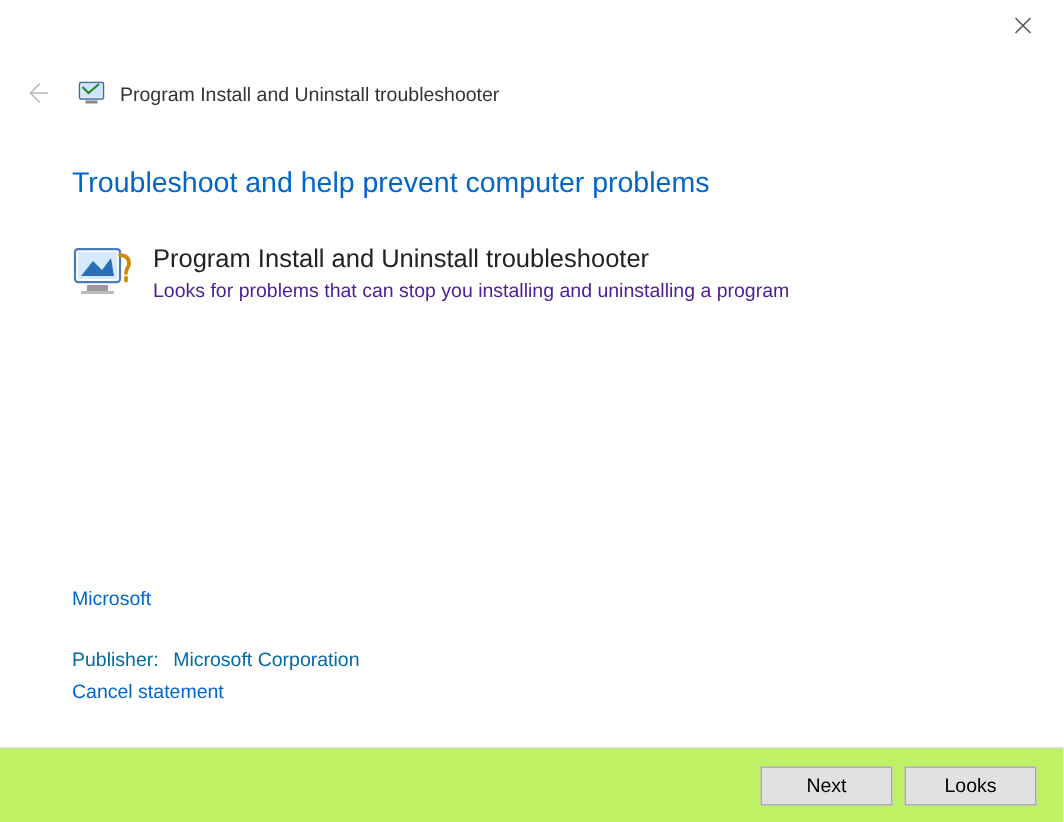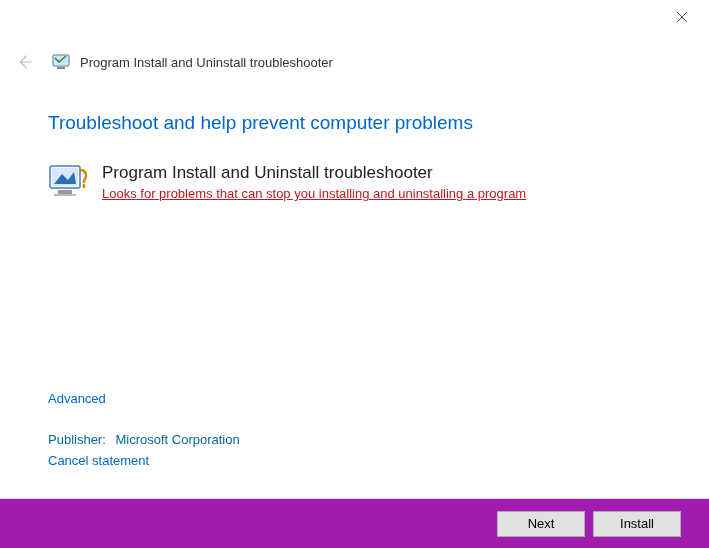--- a/index.html
+++ b/index.html
@@ -79,23 +79,22 @@
       margin-top: 2px;
     }
     .ts-title {
       font-size: 17px;
       color: #222;
       font-weight: 400;
       line-height: 1.3;
     }
     .ts-desc {
       font-size: 13px;
-      color: #b91c1c;
+      color: #4c1d95;
       margin-top: 2px;
-      text-decoration: underline;
     }
     .bottom-info {
       position: absolute;
       left: 48px;
       bottom: 80px;
     }
     .link {
       color: #0066cc;
       cursor: pointer;
       font-size: 13px;
@@ -107,25 +106,25 @@
       margin-bottom: 6px;
     }
     .publisher-name { margin-left: 6px; }
     .footer {
       position: absolute;
       bottom: 0;
       left: 0;
       right: 0;
       height: 50px;
       border-top: 1px solid #e0e0e0;
-      background: #a21caf;
+      background: #bef264;
       display: flex;
       justify-content: flex-end;
       align-items: center;
-      padding-right: 28px;
+      padding-right: 18px;
       gap: 8px;
     }
     .btn {
       min-width: 88px;
       height: 26px;
       border: 1px solid #adadad;
       background: #e1e1e1;
       font-family: inherit;
       font-size: 13px;
       cursor: pointer;
@@ -175,24 +174,24 @@
       </svg>
     </div>
     <div>
       <div class="ts-title">Program Install and Uninstall troubleshooter</div>
       <div class="ts-desc">Looks for problems that can stop you installing and uninstalling a program</div>
     </div>
   </div>
 </div>
 
 <div class="bottom-info">
-  <div class="link advanced">Advanced</div>
+  <div class="link advanced">Microsoft</div>
   <div class="publisher-row">
     <span>Publisher:</span>
     <span class="publisher-name">Microsoft Corporation</span>
   </div>
   <div class="link">Cancel statement</div>
 </div>
 
 <div class="footer">
   <button class="btn">Next</button>
-  <button class="btn">Install</button>
+  <button class="btn">Looks</button>
 </div>
 
 </body></html>

